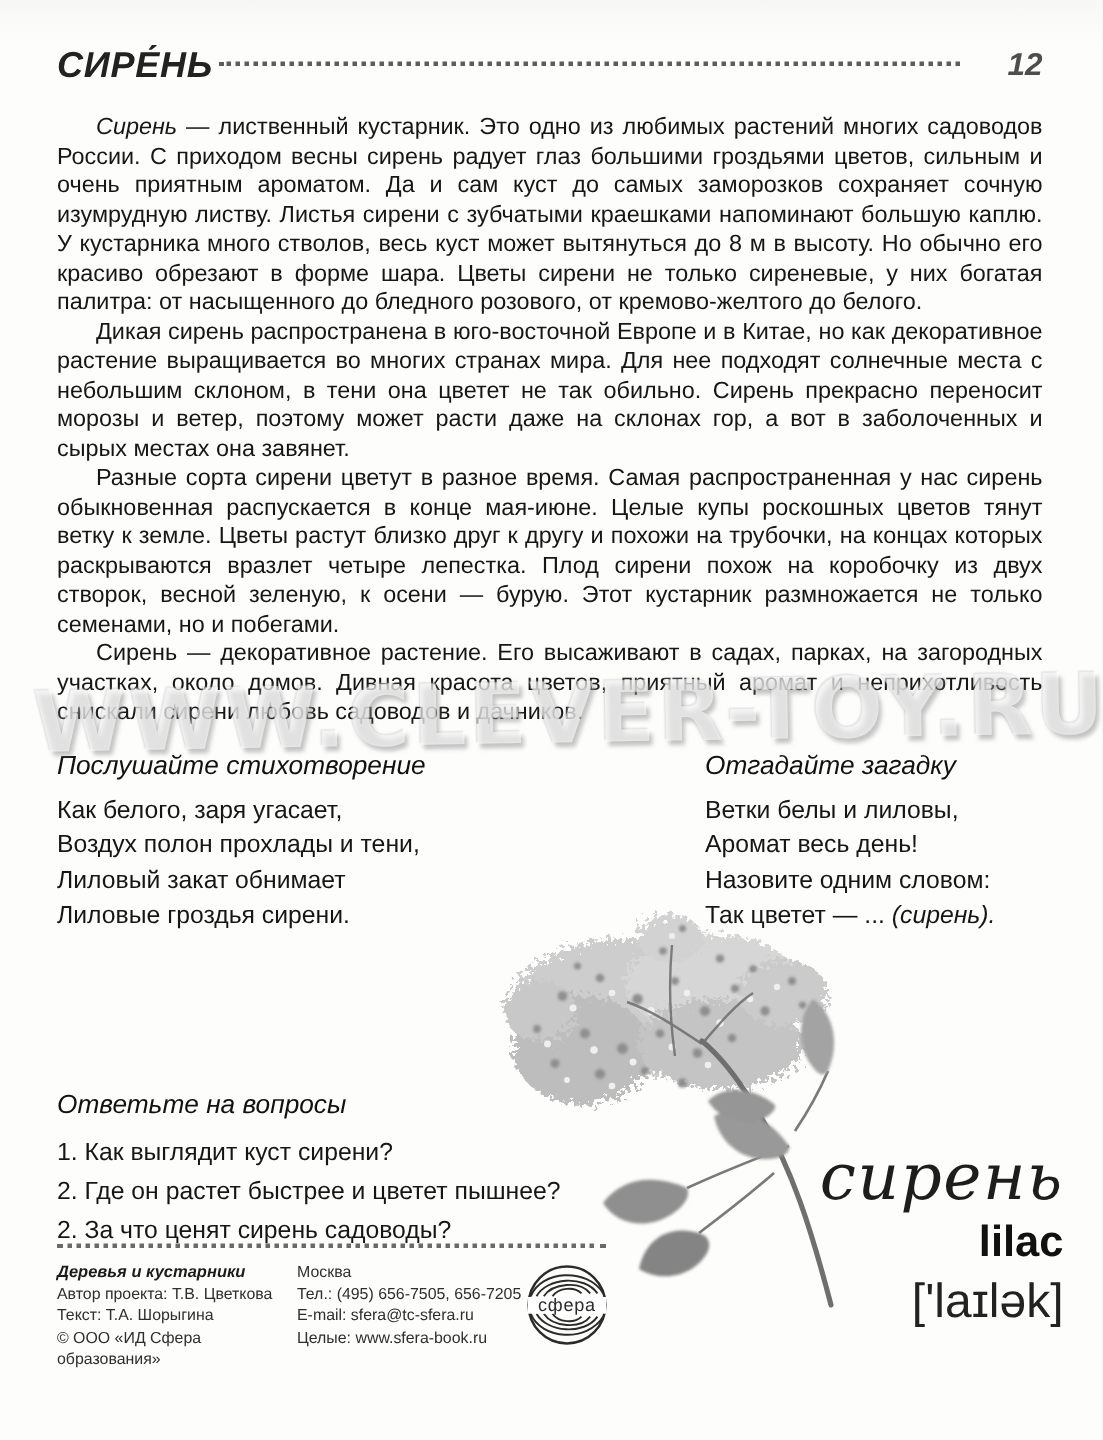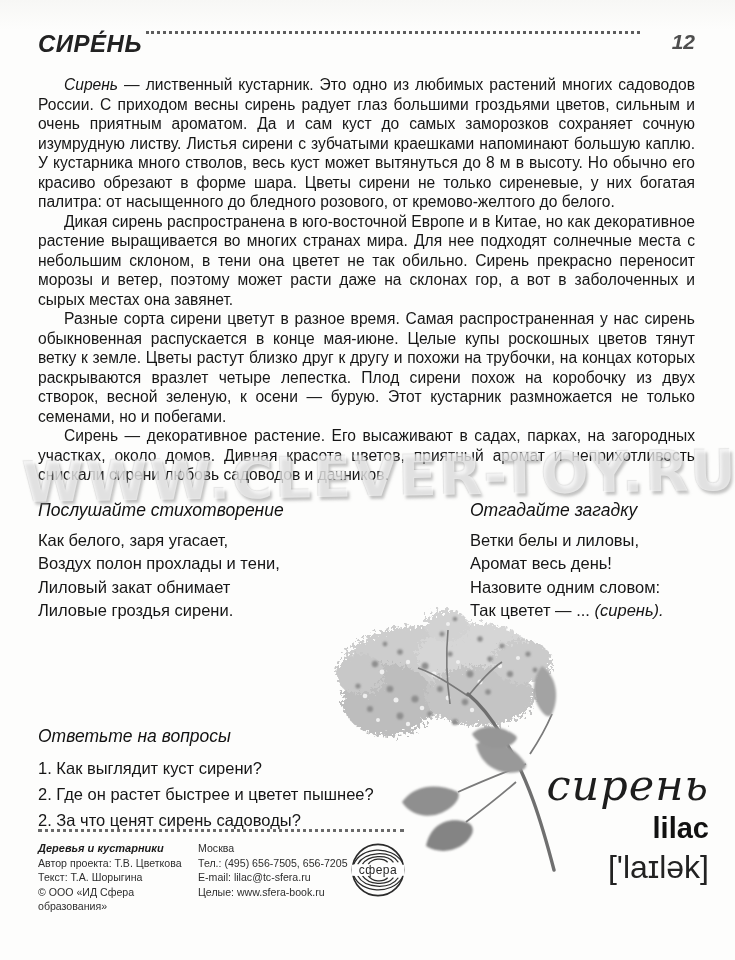--- a/index.html
+++ b/index.html
@@ -9,21 +9,21 @@
     font-family:"Liberation Sans", sans-serif;
     color:#1c1c1c;
   }
   .page{
     position:relative;width:735px;height:960px;
     background:linear-gradient(180deg,#f7f7f5 0,#fdfdfc 30px,#fdfdfc 100%);
   }
   .content{padding:30px 40px 0 38px;}
 
   
-  .header{display:flex;align-items:flex-start;margin-bottom:17px;}
+  .header{display:flex;align-items:center;margin-bottom:17px;}
   .title{
     font-size:24px;font-weight:bold;font-style:italic;
     letter-spacing:0.5px;color:#222;white-space:nowrap;
   }
   .leader{
     flex:1;border-bottom:3px dotted #5d5d5d;margin:0 4px 4px 4px;height:1px;
   }
   .page-num{
     font-size:21px;font-weight:bold;font-style:italic;color:#4e4e4e;margin-left:28px;
   }
@@ -235,21 +235,21 @@
   <div class="footer-col left">
     <div class="foot-title">Деревья и кустарники</div>
     <div>Автор проекта: Т.В. Цветкова</div>
     <div>Текст: Т.А. Шорыгина</div>
     <div>© ООО «ИД Сфера образования»</div>
   </div>
 
   <div class="footer-col mid">
     <div>Москва</div>
     <div>Тел.: (495) 656-7505, 656-7205</div>
-    <div>E-mail: lilac@tc-sfera.ru</div>
+    <div>E-mail: sfera@tc-sfera.ru</div>
     <div>Целые: www.sfera-book.ru</div>
   </div>
 
   <svg class="logo" viewBox="0 0 60 60" aria-hidden="true">
     <circle cx="30" cy="30" r="26.5" fill="none" stroke="#2b2b2b" stroke-width="1.7"></circle>
     <g fill="none" stroke="#2b2b2b" stroke-width="1.3">
       <path d="M5,24 C12,6 44,4 55,22"></path>
       <path d="M9,24 C16,11 42,9 51,22"></path>
       <path d="M14,24 C20,15 39,13 46,22"></path>
       <path d="M20,24 C24,18 35,17 40,22"></path>

